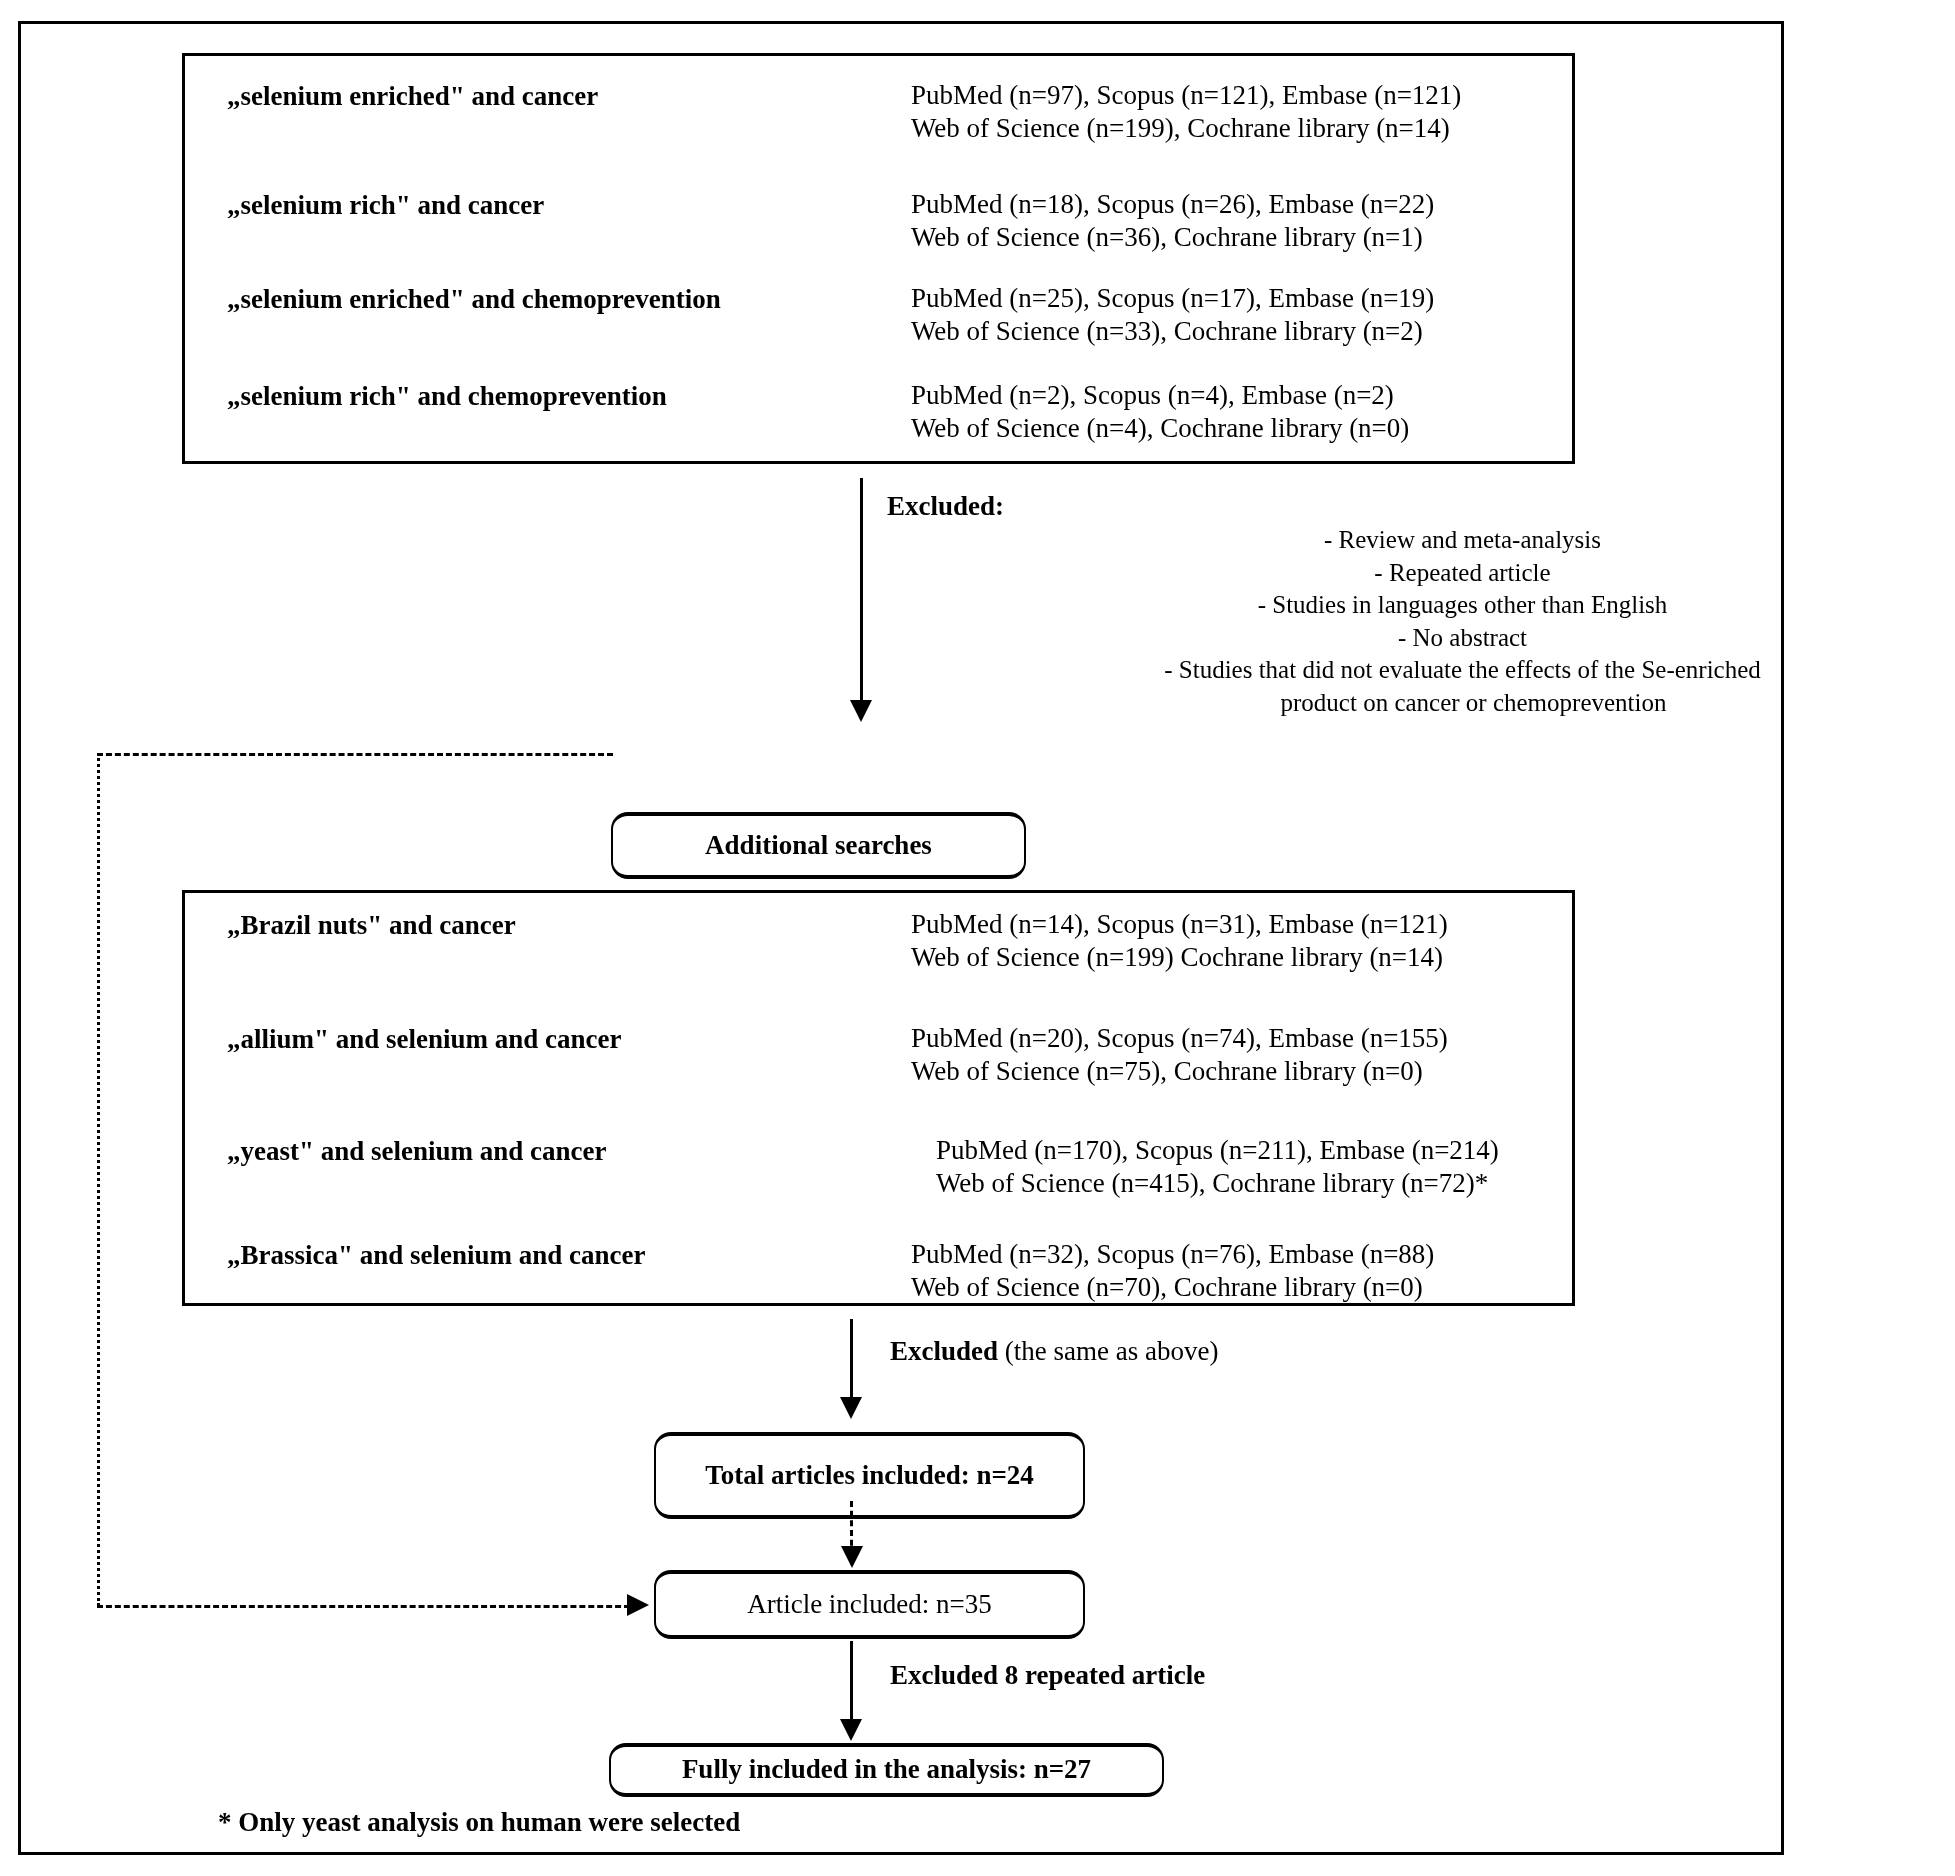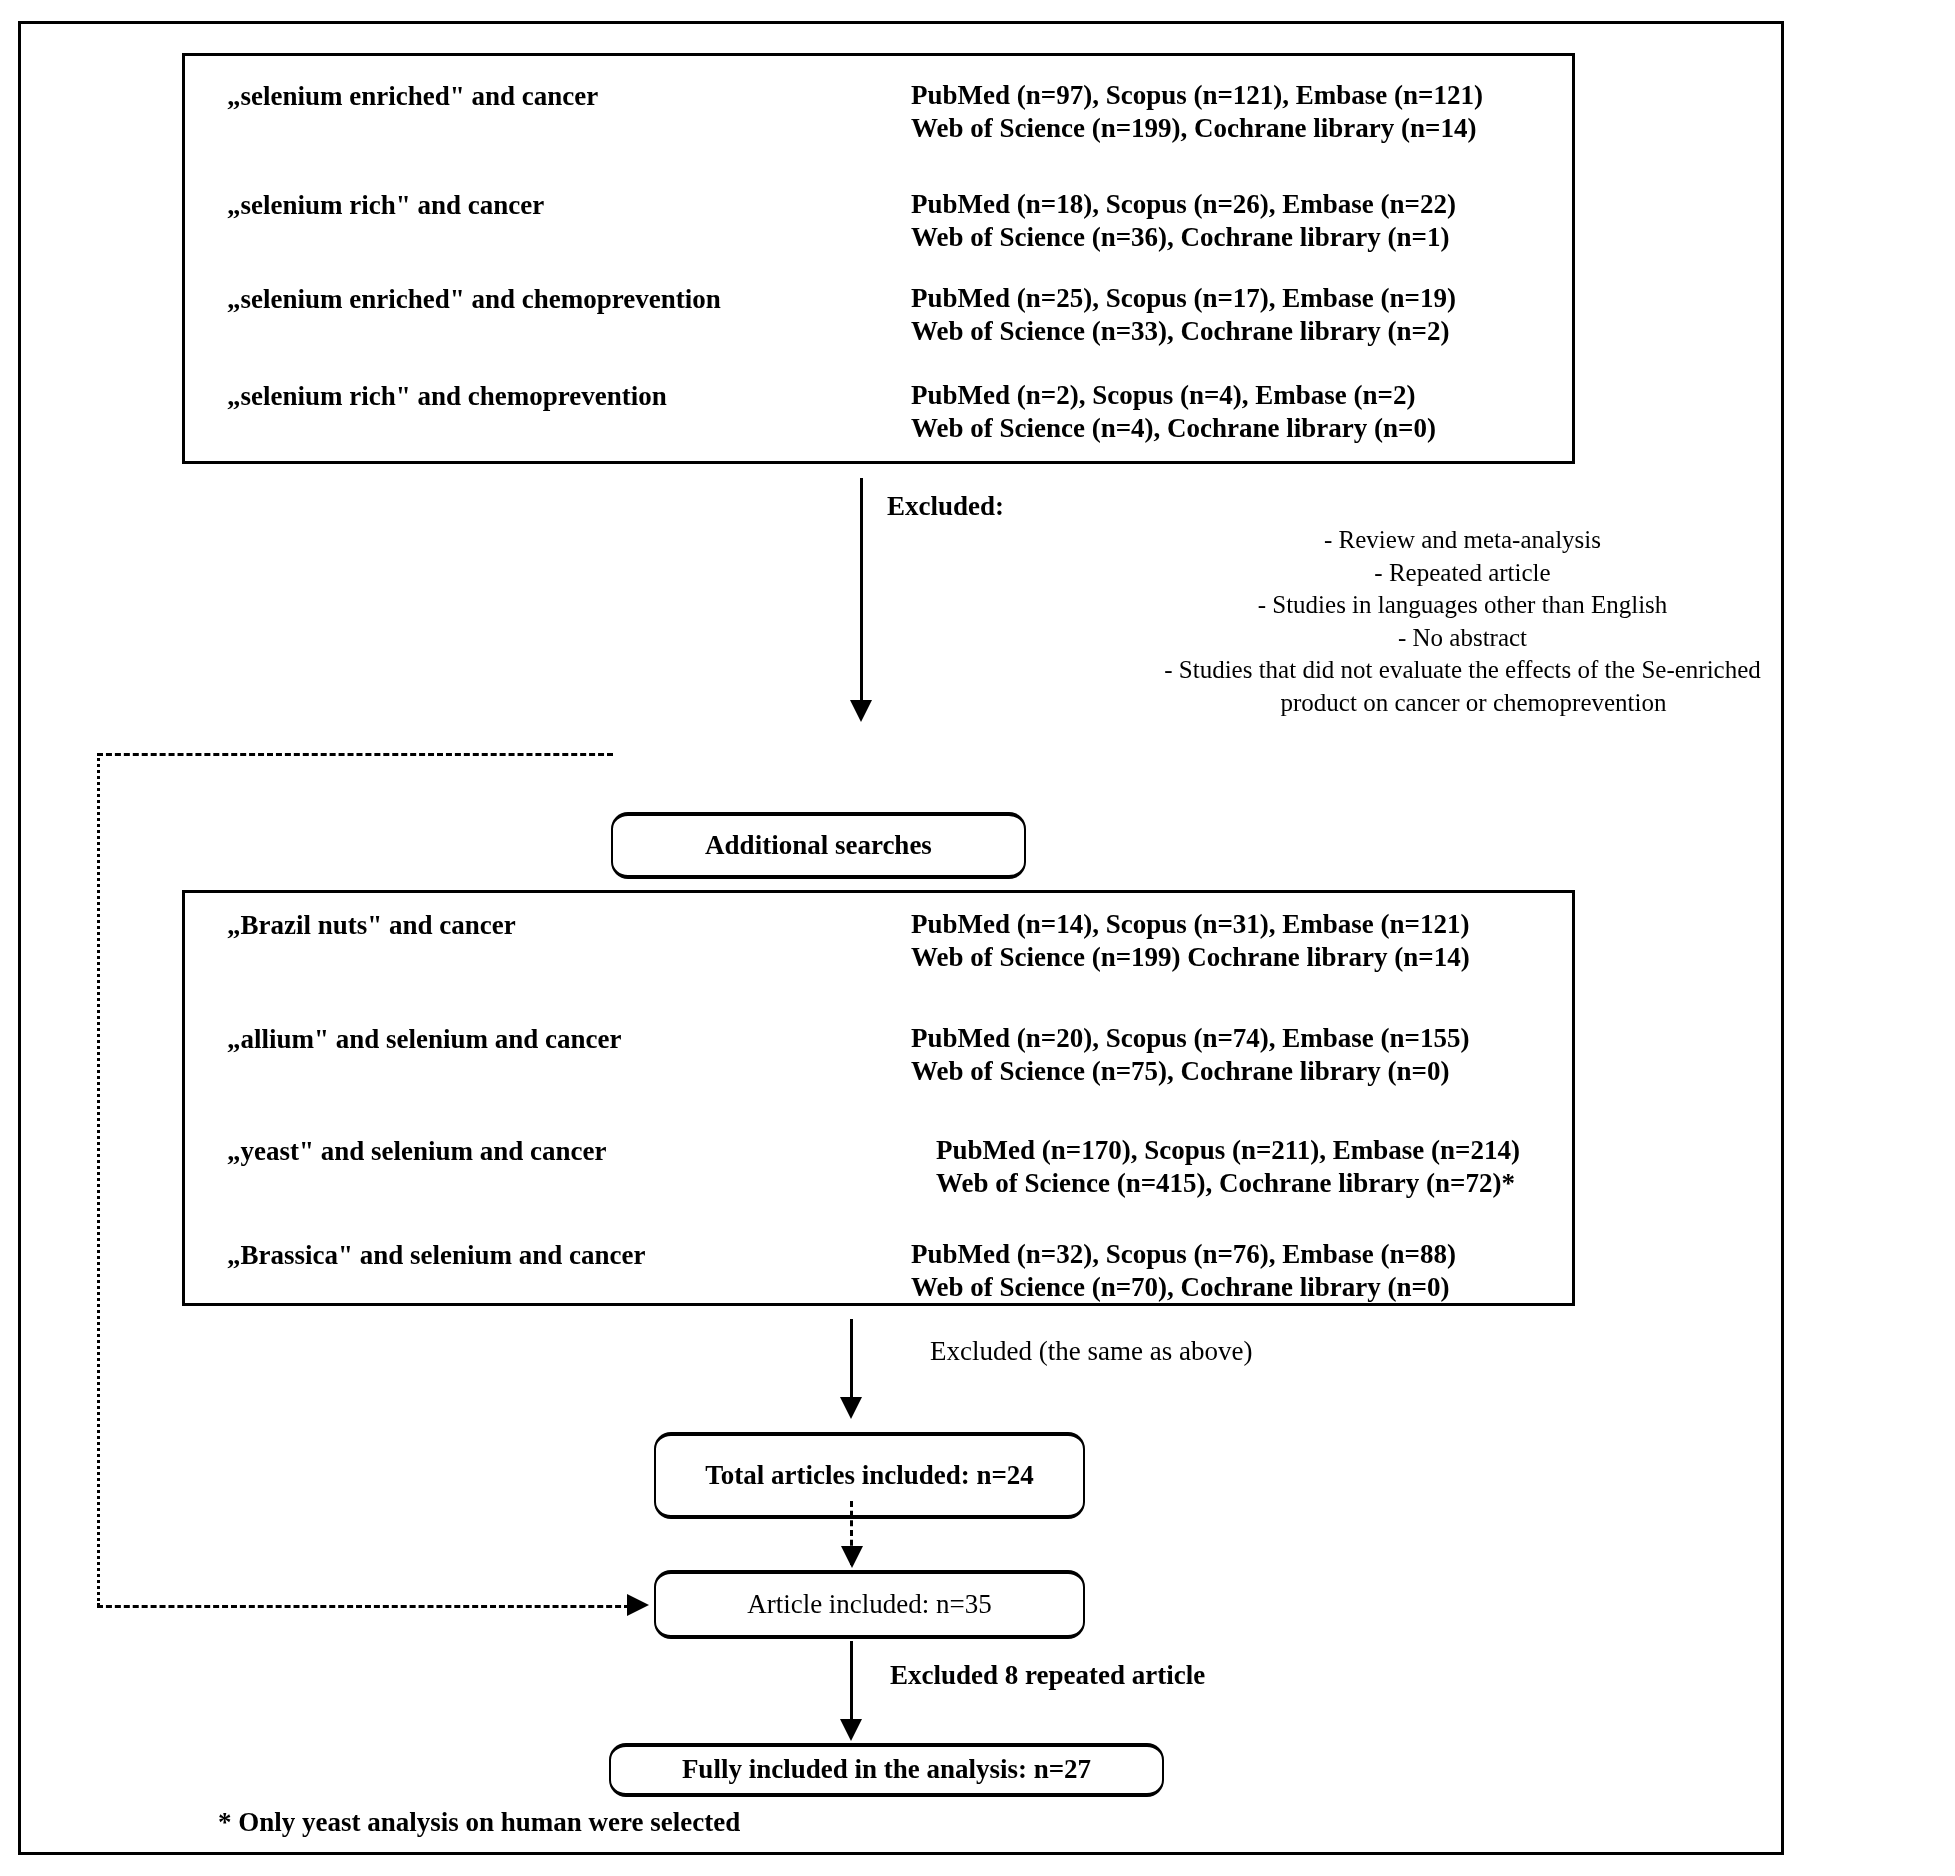--- a/index.html
+++ b/index.html
@@ -42,21 +42,21 @@
     align-items: flex-start;
     width: 100%;
   }
   .query-label {
     font-weight: bold;
     font-size: 27px;
     line-height: 1.18;
     white-space: nowrap;
   }
   .db-counts {
-    font-weight: bold;
+    font-weight: normal;
     font-size: 27px;
     line-height: 1.22;
     white-space: nowrap;
   }
   .db-counts .line { display: block; }
 
   
   .round-box {
     border: 2.5px solid #000;
     border-top-width: 4.5px;
@@ -84,21 +84,21 @@
   .excl-list li {
     font-size: 25px;
     line-height: 1.30;
     white-space: nowrap;
     text-align: center;
   }
   .excl-list li .cont {
     display: block;
     padding-left: 22px;
   }
-  .inline-bold { font-weight: normal; margin-left: 40px; }
+  .inline-bold { font-weight: bold; }
 
   
   .v-line {
     position: absolute;
     width: 0;
     border-left: 3px solid #000;
   }
   .v-line.dashed {
     border-left-style: dashed;
     border-left-width: 3.5px;

